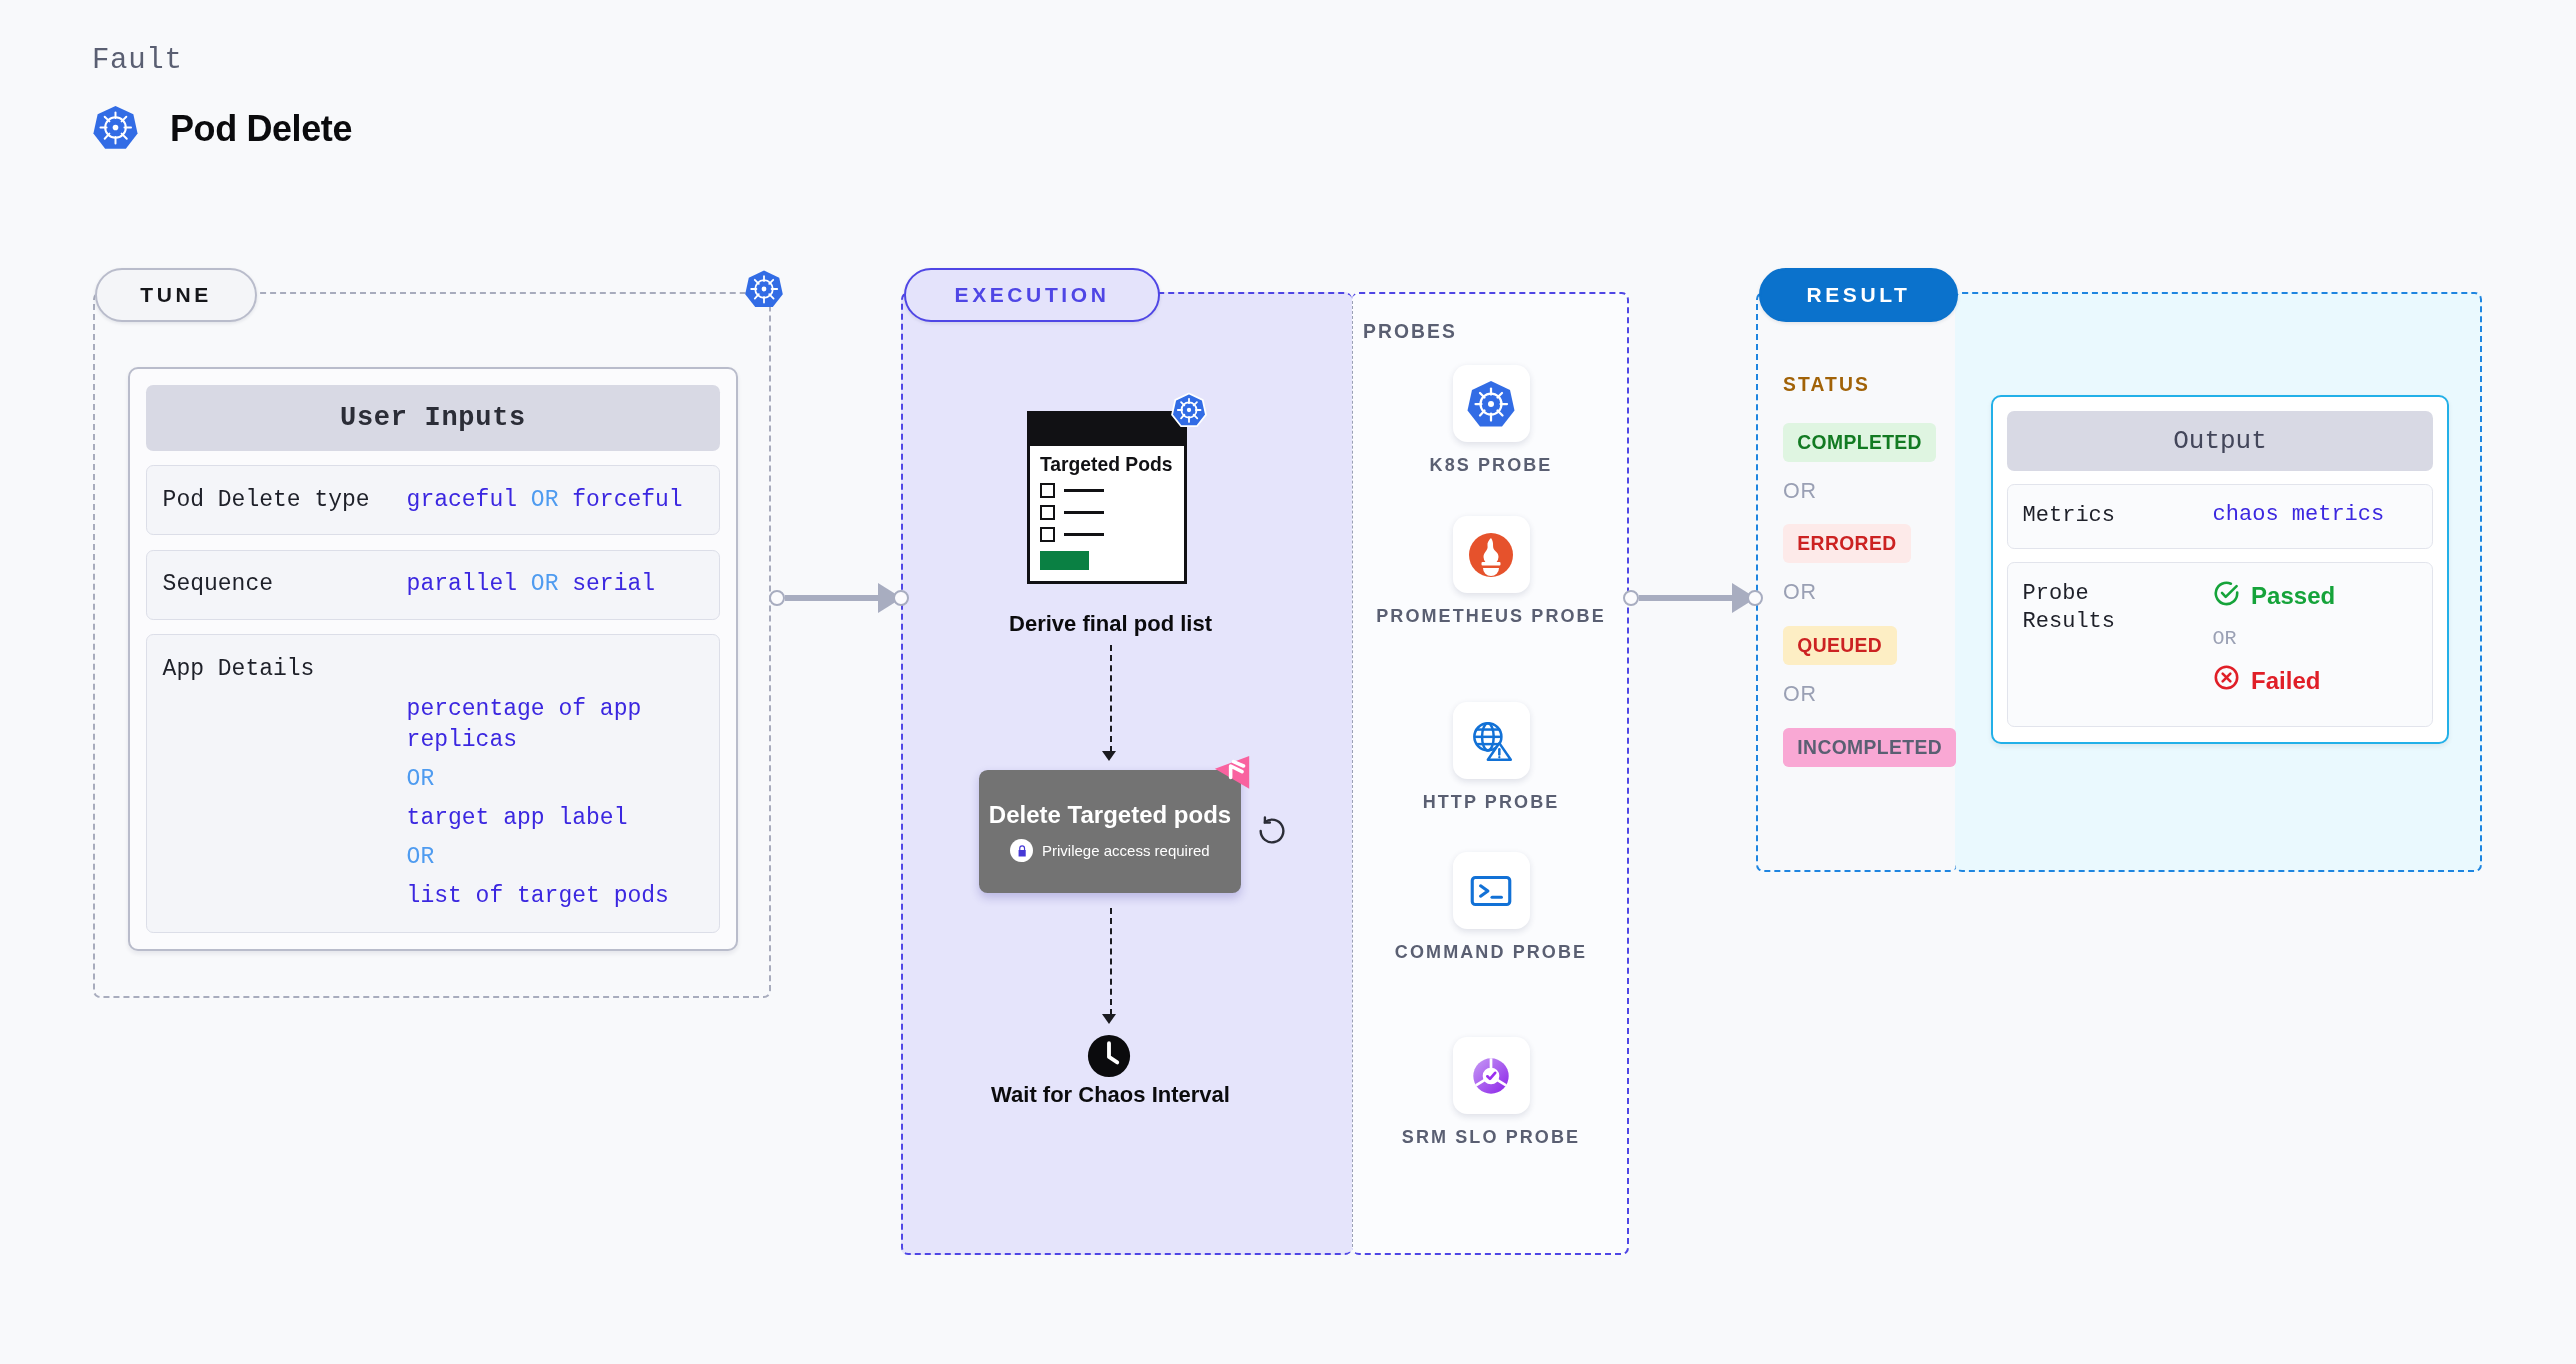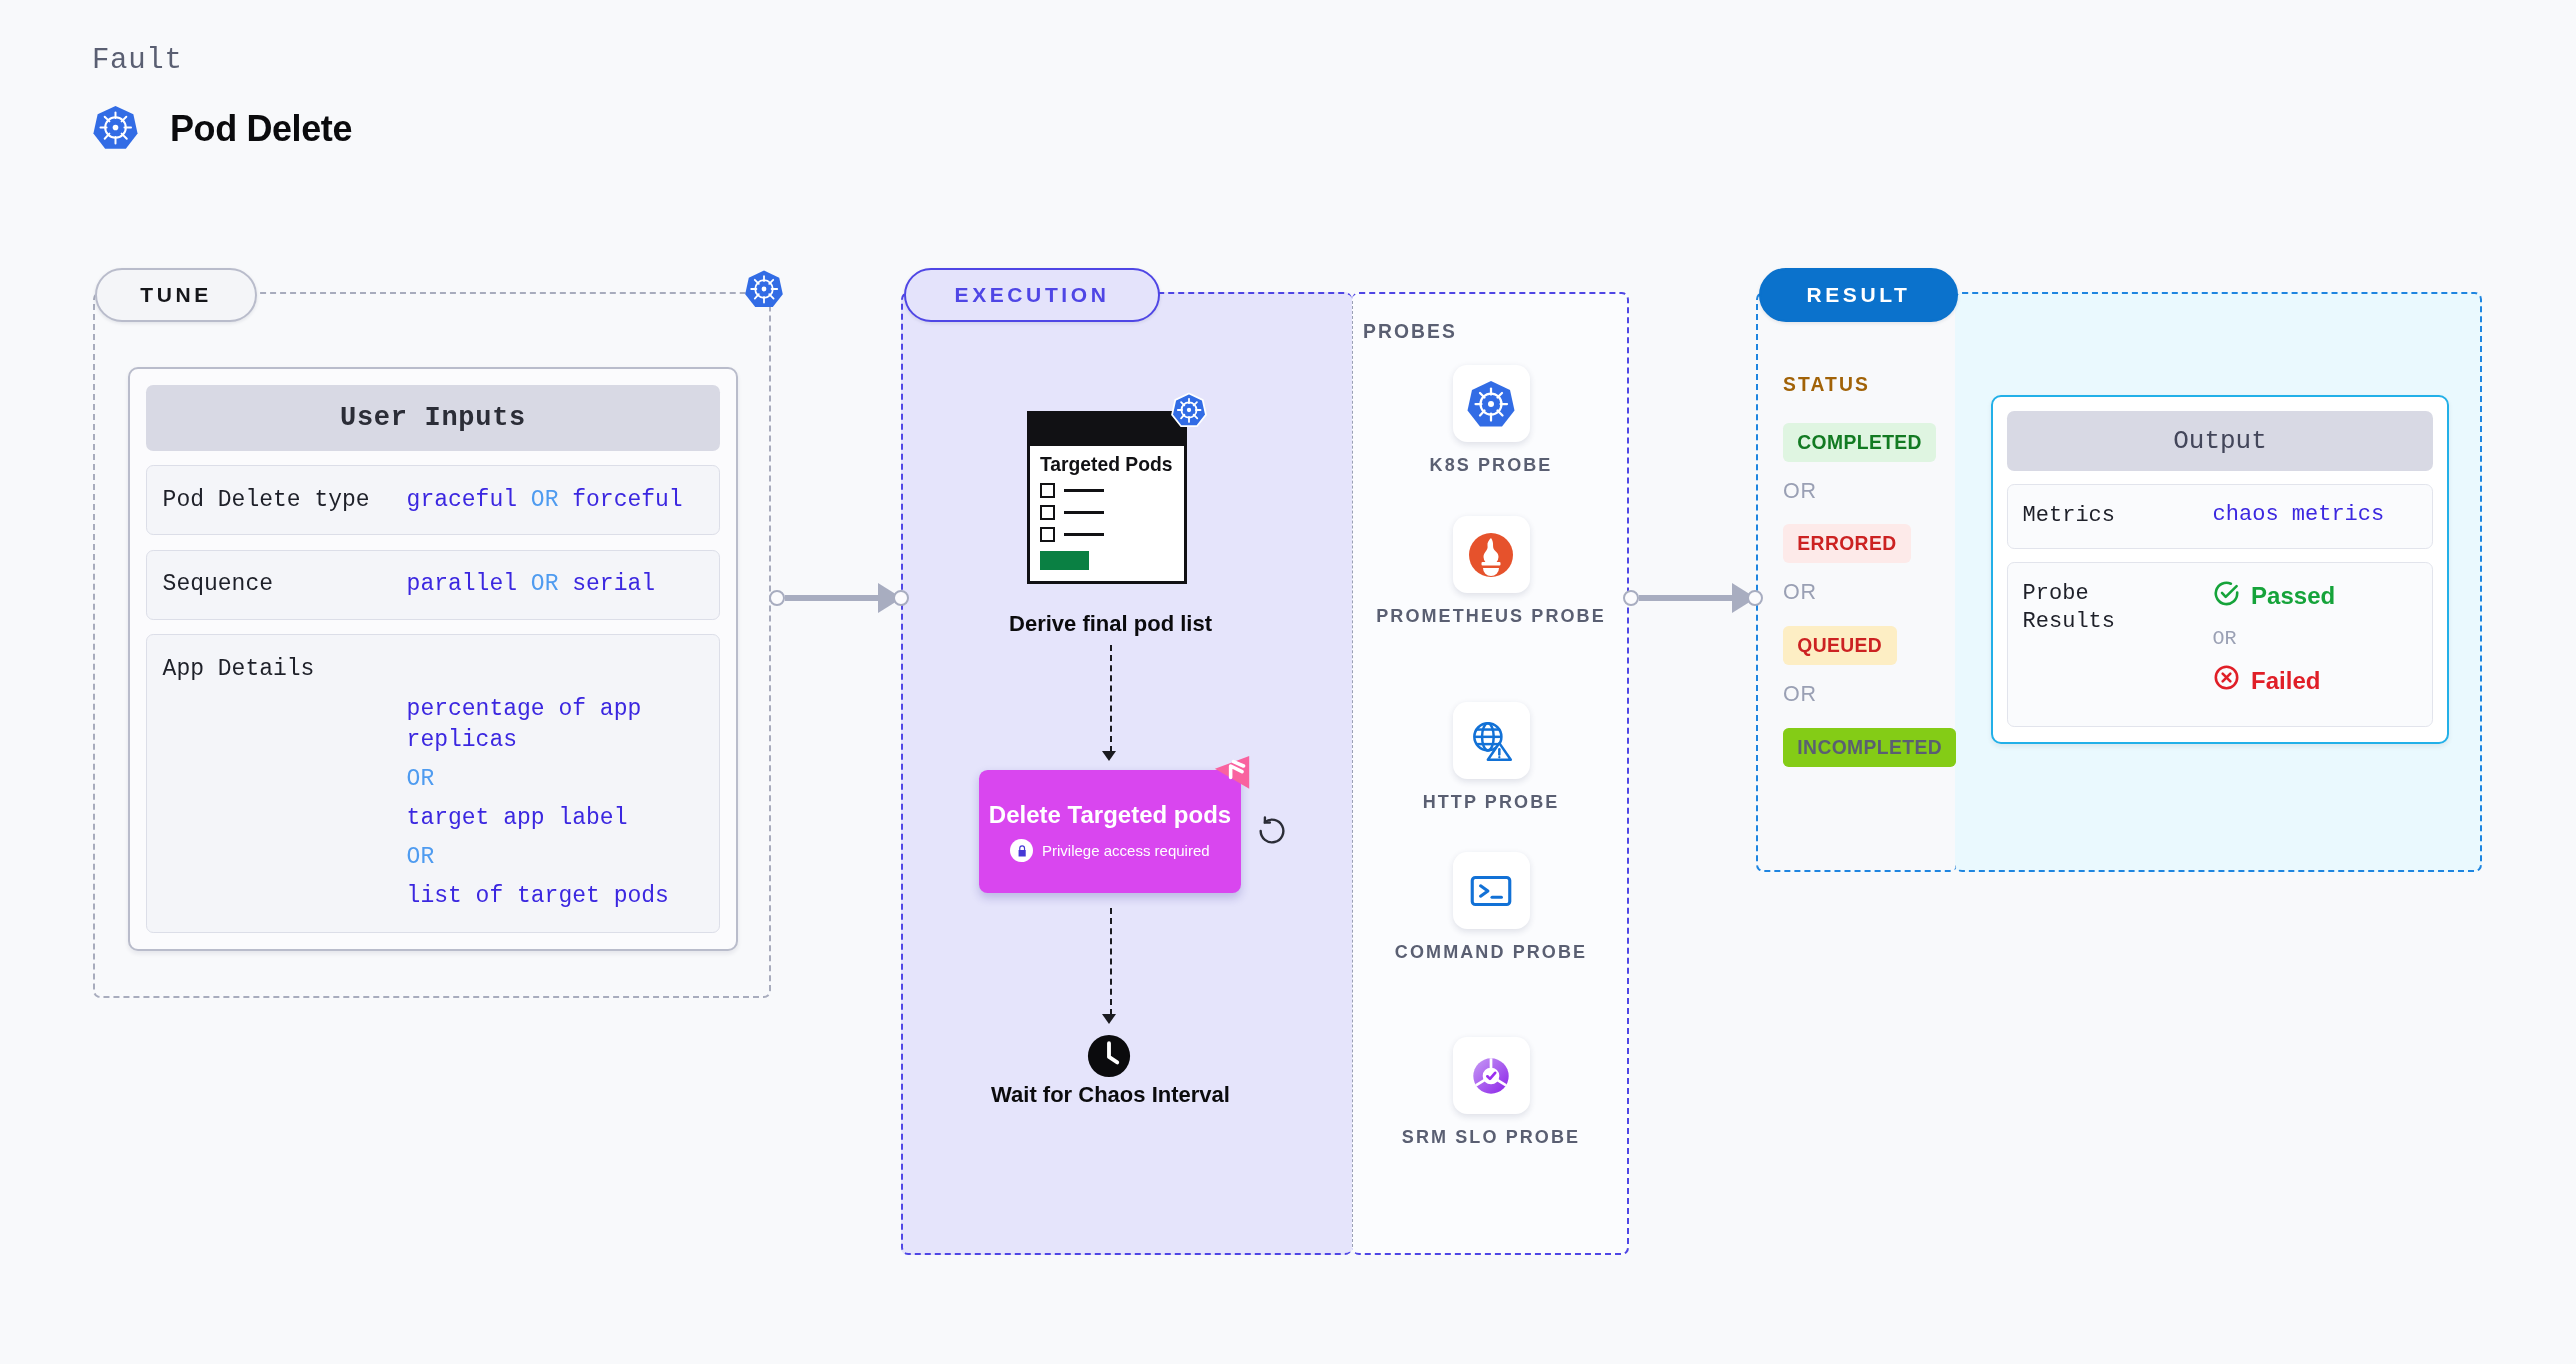--- a/index.html
+++ b/index.html
@@ -126,21 +126,21 @@
     position: absolute; width: 0; border-left: 2.1px dashed #1a1a1f;
   }
   .arrowhead {
     position: absolute; width: 0; height: 0;
     border-left: 7.2px solid transparent; border-right: 7.2px solid transparent;
     border-top: 10.7px solid #1a1a1f;
   }
 
   #delete-node {
     position: absolute; left: 979px; top: 770px; width: 262px; height: 123px;
-    background: #d946ef; border-radius: 8.6px;
+    background: #737373; border-radius: 8.6px;
     display: flex; flex-direction: column; align-items: center; justify-content: center;
     box-shadow: 0 4.3px 10px rgba(40,30,150,.22);
   }
   #delete-node-title {
     color: #ffffff; font-size: 24px; font-weight: bold; text-align: center; line-height: 1.18;
   }
   #delete-node-sub {
     margin-top: 10px; display: flex; align-items: center; gap: 8.6px;
     color: #ffffff; font-size: 15px;
   }
@@ -498,21 +498,21 @@
 </div>
 
 <div id="status-title">STATUS</div>
 
 <div class="status-badge" style="top:423px; background:#dff5e1; color:#127a22;">COMPLETED</div>
 <div class="status-or" style="top:479px;">OR</div>
 <div class="status-badge" style="top:524px; background:#fdeae9; color:#cc2222;">ERRORED</div>
 <div class="status-or" style="top:580px;">OR</div>
 <div class="status-badge" style="top:626px; background:#fdeec4; color:#cc2222;">QUEUED</div>
 <div class="status-or" style="top:682px;">OR</div>
-<div class="status-badge" style="top:728px; background:#84cc16; color:#5a5f72;">INCOMPLETED</div>
+<div class="status-badge" style="top:728px; background:#f9a8d4; color:#5a5f72;">INCOMPLETED</div>
 
 <div id="output-card">
   <div id="output-header">Output</div>
 
   <div class="out-row">
     <span class="rk">Metrics</span>
     <span class="rv">chaos metrics</span>
   </div>
 
   <div class="out-row" style="padding-bottom:29px;">

